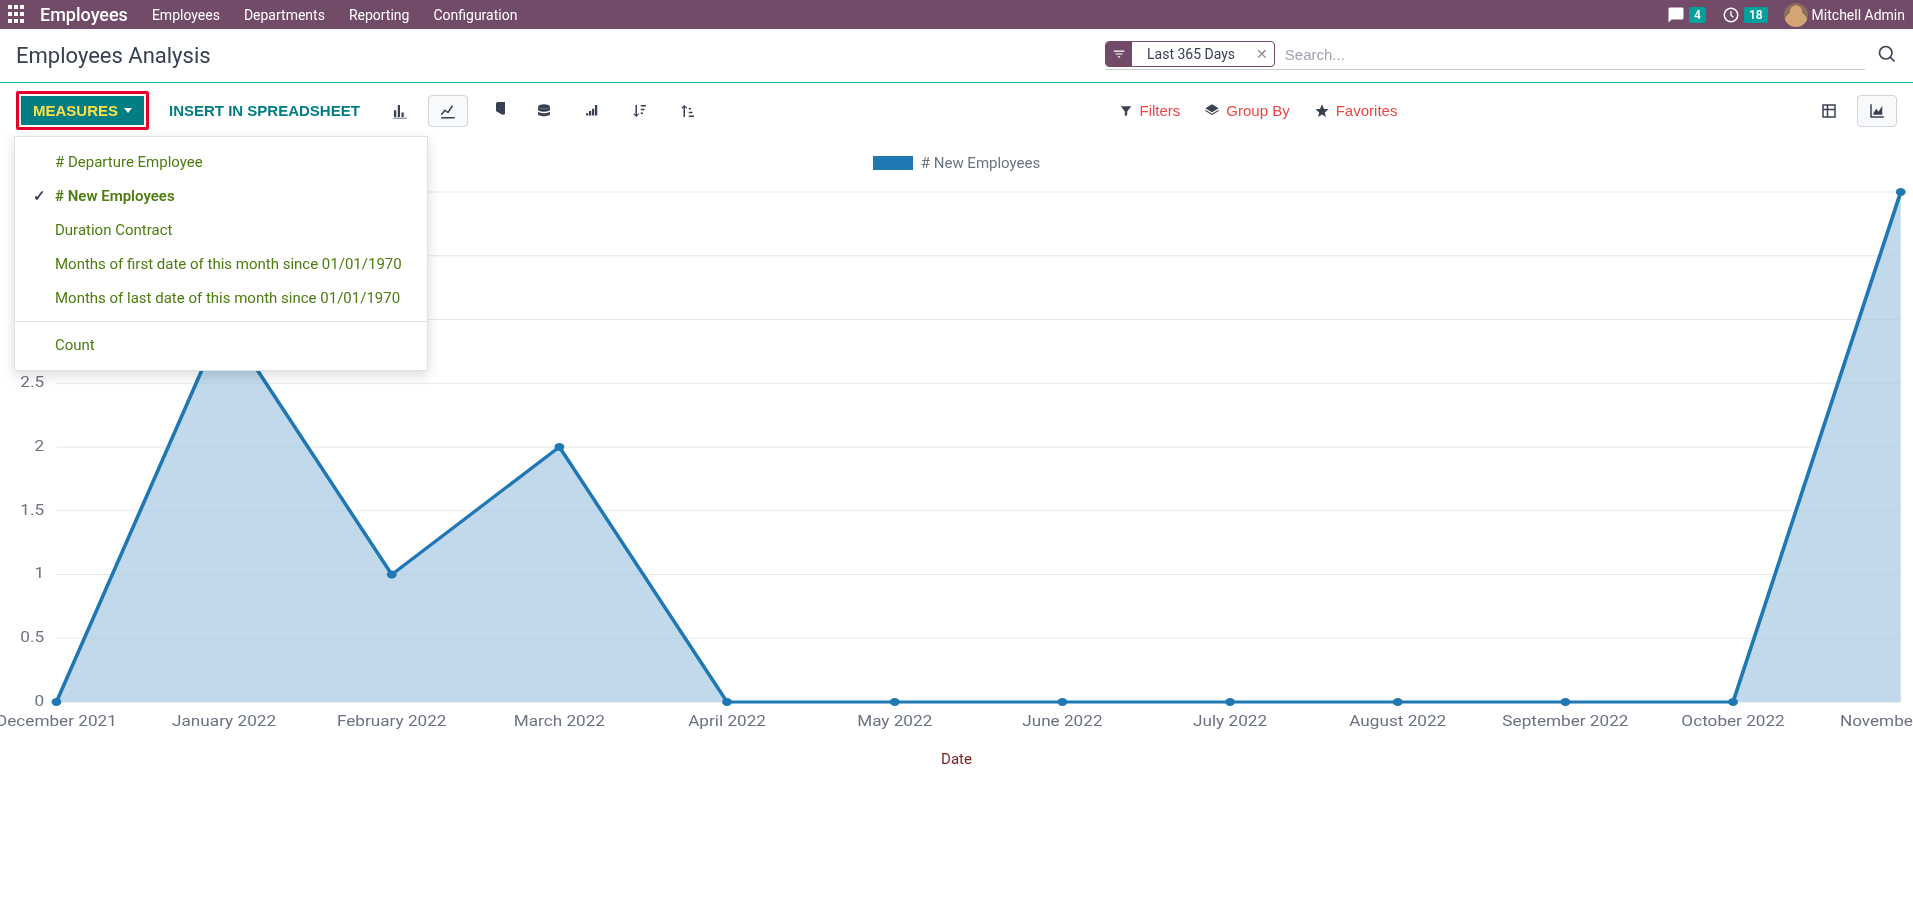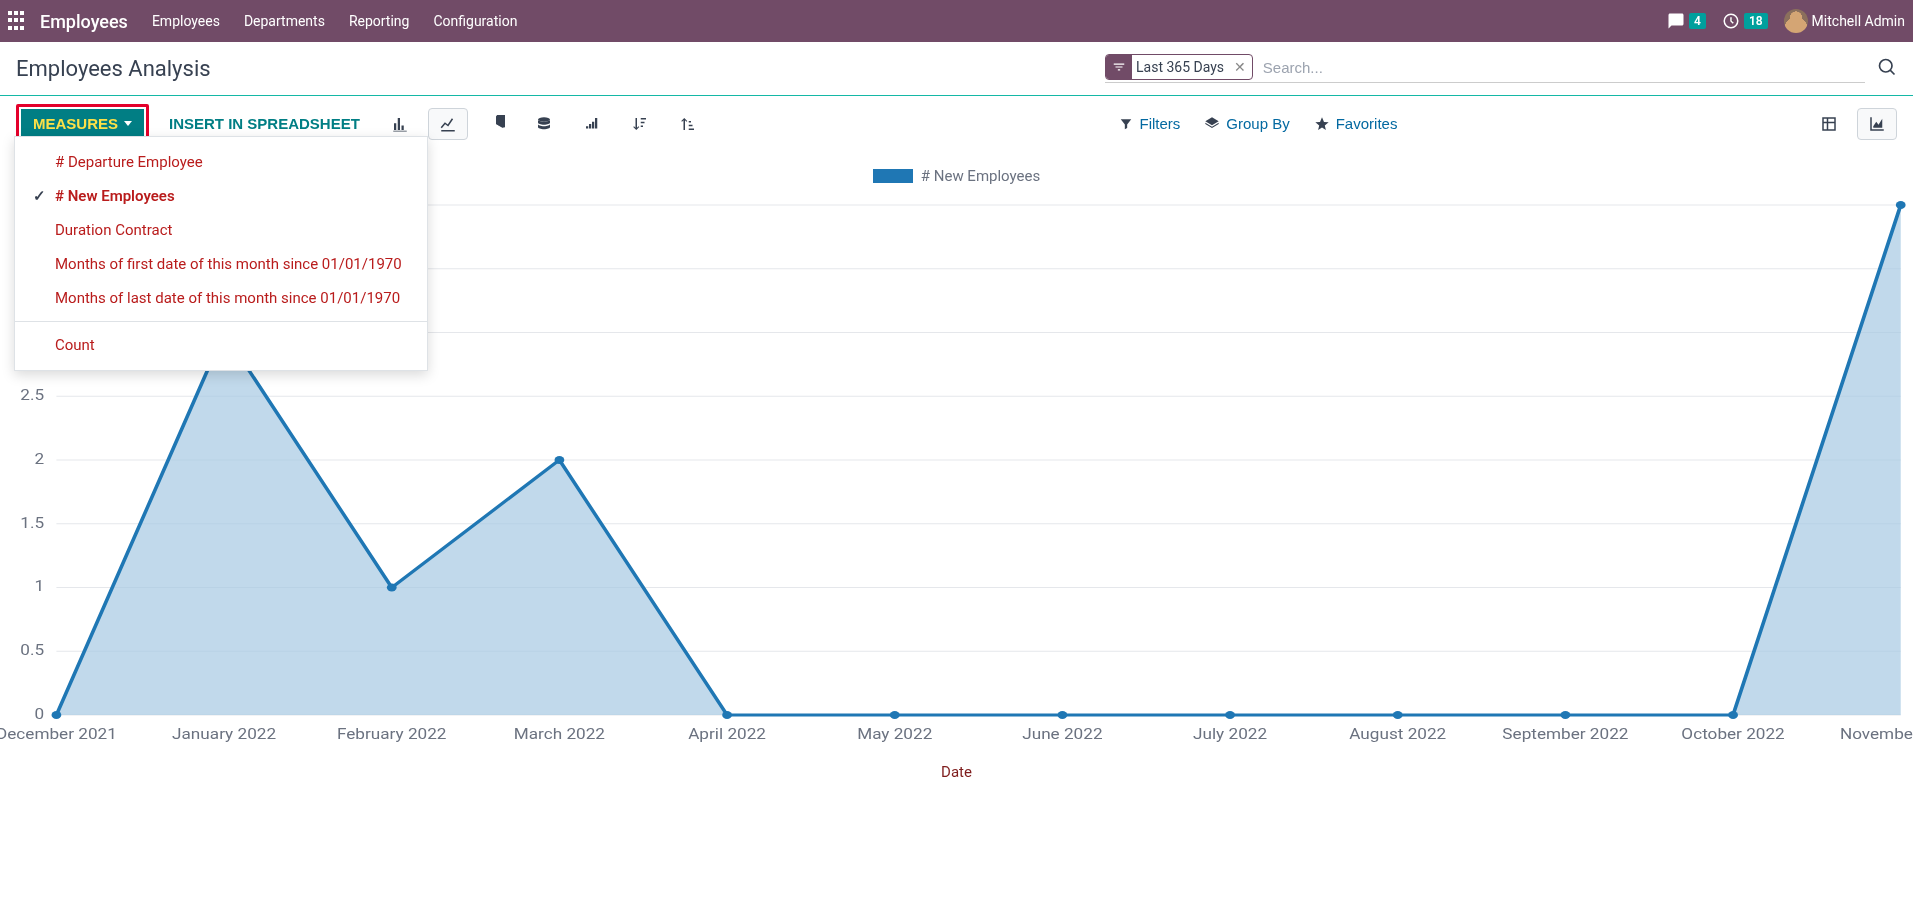--- a/index.html
+++ b/index.html
@@ -1,54 +1,54 @@
 <!DOCTYPE html>
 <html><head>
 <meta charset="utf-8">
 <style>
 * { box-sizing: border-box; margin: 0; padding: 0; }
 body { font-family: -apple-system, BlinkMacSystemFont, "Segoe UI", Roboto, Helvetica, Arial, sans-serif; font-size: 14px; color: #374151; background: #fff; }
-.topbar { background: #714B67; color: #fff; display: flex; align-items: center; height: 42px; padding: 0 8px; text-align: center; }
+.topbar { background: #714B67; color: #fff; display: flex; align-items: center; height: 29px; padding: 0 8px; text-align: center; }
 .topbar .apps-icon { width: 20px; height: 20px; display: flex; flex-wrap: wrap; gap: 2px; margin-right: 12px; cursor: pointer; }
 .topbar .apps-icon div { width: 4px; height: 4px; background: #fff; }
 .topbar .app-title { font-size: 18px; font-weight: 500; margin-right: 24px; }
 .topbar .nav { display: flex; gap: 24px; }
 .topbar .nav a { color: #fff; text-decoration: none; cursor: pointer; font-size: 14px; }
 .topbar .spacer { flex: 1; }
 .topbar .right { display: flex; align-items: center; gap: 16px; }
 .topbar .badge-item { display: flex; align-items: center; gap: 4px; cursor: pointer; }
 .topbar .badge { background: #00A09D; color: #fff; border-radius: 2px; padding: 1px 5px; font-size: 12px; font-weight: 600; }
 .topbar .avatar { width: 24px; height: 24px; border-radius: 50%; background: #8B6F5C; background-image: radial-gradient(circle at 50% 35%, #D4A574 30%, transparent 31%), radial-gradient(circle at 50% 85%, #D4A574 50%, transparent 51%); }
 .topbar .username { font-size: 14px; }
 
 .subheader { display: flex; align-items: center; padding: 12px 16px; border-bottom: 1px solid #14b8a6; }
 .breadcrumb { font-size: 22px; color: #374151; }
 .subheader .spacer { flex: 1; }
 .search-area { display: flex; align-items: center; min-width: 760px; border-bottom: 1px solid #ccc; padding-bottom: 2px; }
 .facet { display: inline-flex; align-items: center; border: 1px solid #714B67; border-radius: 4px; overflow: hidden; height: 26px; margin-right: 6px; }
 .facet .facet-icon { background: #714B67; color: #fff; width: 26px; height: 26px; display: flex; align-items: center; justify-content: center; }
-.facet .facet-label { padding: 0 4px; color: #374151; font-size: 14px; }
+.facet .facet-label { padding: 0 15px; color: #374151; font-size: 14px; }
 .facet .facet-remove { padding: 0 6px; cursor: pointer; color: #888; font-size: 14px; }
 .search-input { border: none; outline: none; flex: 1; padding: 4px; font-size: 15px; color: #a21caf; }
 .search-input::placeholder { color: #9ca3af; }
 .search-icon-btn { margin-left: 12px; color: #374151; cursor: pointer; }
 
 .toolbar { display: flex; align-items: center; padding: 8px 16px; gap: 8px; }
 .measures-wrapper { border: 3px solid #E4002B; border-radius: 2px; padding: 2px; display: inline-block; }
 .btn-measures { background: #017E84; color: #fde047; border: none; padding: 6px 12px; font-weight: 700; font-size: 15px; cursor: pointer; display: inline-flex; align-items: center; gap: 6px; }
 .btn-measures .caret { border-top: 5px solid #fff; border-left: 4px solid transparent; border-right: 4px solid transparent; width: 0; height: 0; }
 .btn-insert { color: #017E84; font-weight: 700; font-size: 15px; background: none; border: none; cursor: pointer; padding: 6px 12px; }
 .icon-btn { border: 1px solid transparent; background: none; padding: 6px 10px; cursor: pointer; color: #374151; display: inline-flex; align-items: center; justify-content: center; border-radius: 4px; }
 .icon-btn.active { border: 1px solid #ced4da; background: #f8f9fa; }
 .filter-controls { display: flex; gap: 24px; margin-left: auto; margin-right: auto; }
-.filter-btn { background: none; border: none; cursor: pointer; color: #0369a1; font-size: 15px; display: inline-flex; align-items: center; gap: 6px; }
+.filter-btn { background: none; border: none; cursor: pointer; color: #ef4444; font-size: 15px; display: inline-flex; align-items: center; gap: 6px; }
 .view-switcher { display: flex; gap: 8px; }
 
 .dropdown { position: absolute; top: 136px; left: 14px; background: #fff; border: 1px solid #dee2e6; box-shadow: 0 4px 12px rgba(0,0,0,0.15); min-width: 414px; z-index: 100; padding: 8px 0; }
-.dropdown-item { padding: 8px 16px 8px 40px; cursor: pointer; position: relative; font-size: 15px; color: #b91c1c; }
+.dropdown-item { padding: 8px 16px 8px 40px; cursor: pointer; position: relative; font-size: 15px; color: #4d7c0f; }
 .dropdown-item.checked::before { content: "✓"; position: absolute; left: 18px; color: #374151; font-weight: bold; }
 .dropdown-item.checked { font-weight: 600; }
 .dropdown-divider { height: 1px; background: #dee2e6; margin: 6px 0; }
 
 .chart-area { padding: 16px 0 0 0; position: relative; }
 .legend { display: flex; justify-content: center; align-items: center; gap: 8px; margin-bottom: 10px; }
 .legend-swatch { width: 40px; height: 14px; background: #1F77B4; }
 .legend-label { color: #6B7280; font-size: 15px; }
 
 .chart-svg { width: 100%; height: 560px; display: block; }

